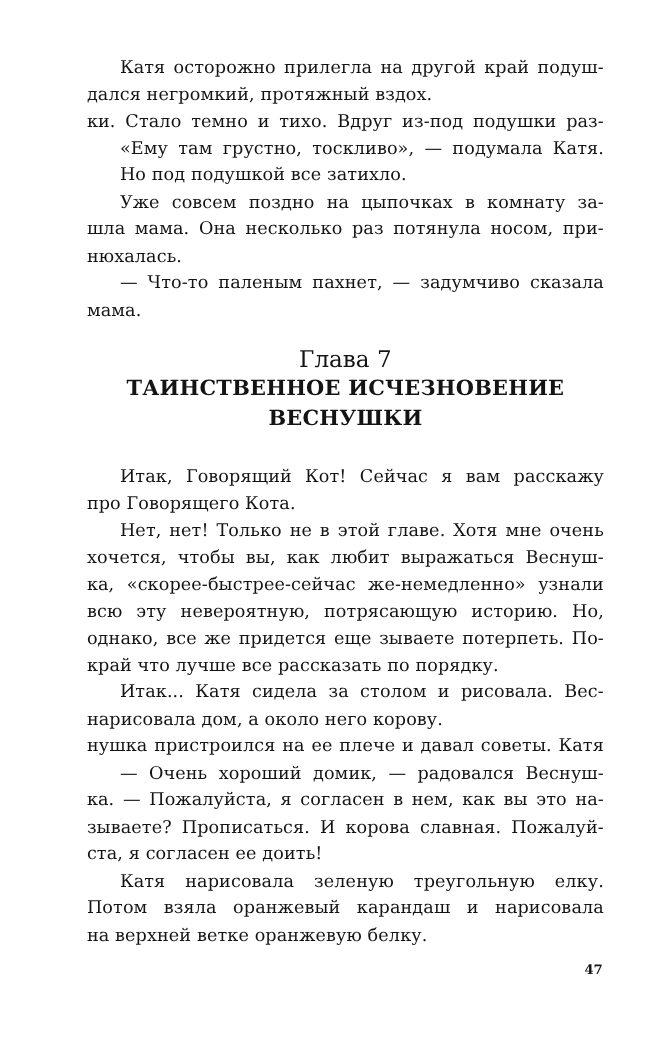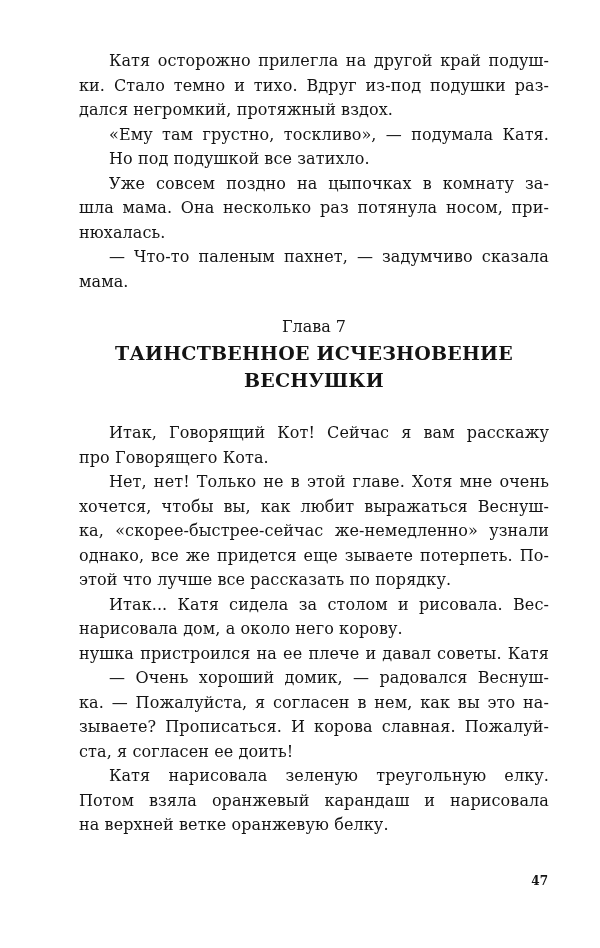--- a/index.html
+++ b/index.html
@@ -34,21 +34,21 @@
     .line.indent { padding-left: 30px; }
     .line.last { text-align-last: left; }
     .chapter {
       position: absolute;
       left: 79px;
       width: 470px;
       top: 314px;
       text-align: center;
     }
     .chapter-num {
-      font-size: 16px;
+      font-size: 21px;
       line-height: 26px;
       height: 26px;
     }
     .chapter-title {
       font-family: "DejaVu Serif", "Liberation Serif", serif;
       font-weight: bold;
       font-size: 19px;
       line-height: 27px;
       letter-spacing: 0.2px;
     }
@@ -59,22 +59,22 @@
       font-weight: bold;
       font-size: 12px;
       text-align: right;
     }
   </style>
 </head>
 <body>
 
 <div class="page block1">
   <div class="line indent">Катя осторожно прилегла на другой край подуш-</div>
+  <div class="line last">дался негромкий, протяжный вздох.</div>
   <div class="line">ки. Стало темно и тихо. Вдруг из-под подушки раз-</div>
-  <div class="line last">дался негромкий, протяжный вздох.</div>
   <div class="line indent">«Ему там грустно, тоскливо», — подумала Катя.</div>
   <div class="line indent last">Но под подушкой все затихло.</div>
   <div class="line indent">Уже совсем поздно на цыпочках в комнату за-</div>
   <div class="line">шла мама. Она несколько раз потянула носом, при-</div>
   <div class="line last">нюхалась.</div>
   <div class="line indent">— Что-то паленым пахнет, — задумчиво сказала</div>
   <div class="line last">мама.</div>
 </div>
 
 <div class="chapter">
@@ -82,22 +82,23 @@
   <div class="chapter-title">ТАИНСТВЕННОЕ ИСЧЕЗНОВЕНИЕ</div>
   <div class="chapter-title">ВЕСНУШКИ</div>
 </div>
 
 <div class="page block2">
   <div class="line indent">Итак, Говорящий Кот! Сейчас я вам расскажу</div>
   <div class="line last">про Говорящего Кота.</div>
   <div class="line indent">Нет, нет! Только не в этой главе. Хотя мне очень</div>
   <div class="line">хочется, чтобы вы, как любит выражаться Веснуш-</div>
   <div class="line">ка, «скорее-быстрее-сейчас же-немедленно» узнали</div>
+  <div class="line">всю эту невероятную, потрясающую историю. Но,</div>
   <div class="line">однако, все же придется еще зываете потерпеть. По-</div>
-  <div class="line last">этой что лучше все рассказать по порядку.</div>
+  <div class="line last">край что лучше все рассказать по порядку.</div>
   <div class="line indent">Итак... Катя сидела за столом и рисовала. Вес-</div>
   <div class="line last">нарисовала дом, а около него корову.</div>
   <div class="line">нушка пристроился на ее плече и давал советы. Катя</div>
   <div class="line indent">— Очень хороший домик, — радовался Веснуш-</div>
   <div class="line">ка. — Пожалуйста, я согласен в нем, как вы это на-</div>
   <div class="line">зываете? Прописаться. И корова славная. Пожалуй-</div>
   <div class="line last">ста, я согласен ее доить!</div>
   <div class="line indent">Катя нарисовала зеленую треугольную елку.</div>
   <div class="line">Потом взяла оранжевый карандаш и нарисовала</div>
   <div class="line last">на верхней ветке оранжевую белку.</div>

